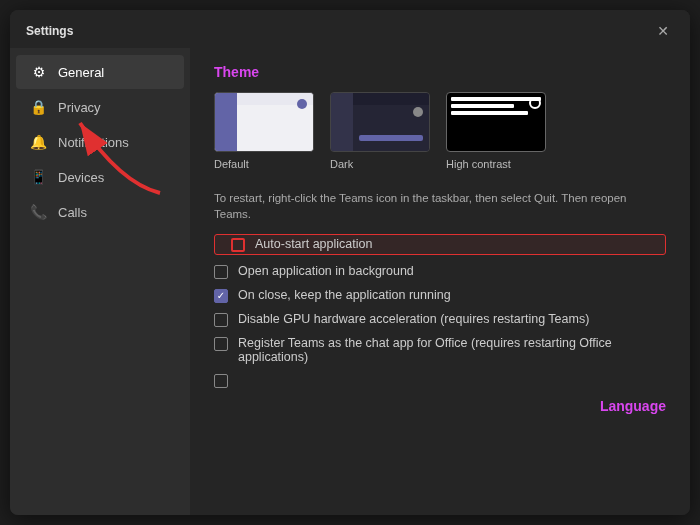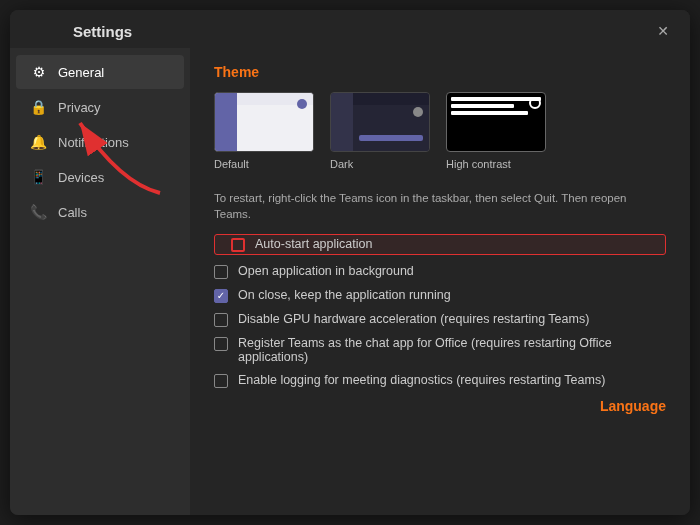--- a/index.html
+++ b/index.html
@@ -26,24 +26,23 @@
     }
     .title-bar {
       display: flex;
       align-items: center;
       justify-content: space-between;
       padding: 10px 16px 6px 16px;
       background: #252525;
       flex-shrink: 0;
     }
     .title-bar-title {
-      font-size: 15px;
+      font-size: 12px;
       font-weight: 600;
       color: #e0e0e0;
-      margin-left: 47px;
     }
     .close-btn {
       width: 22px;
       height: 22px;
       display: flex;
       align-items: center;
       justify-content: center;
       color: #aaa;
       font-size: 14px;
       cursor: pointer;
@@ -89,21 +88,21 @@
       overflow-y: auto;
       background: #252525;
     }
     .main::-webkit-scrollbar { width: 6px; }
     .main::-webkit-scrollbar-thumb { background: #555; border-radius: 3px; }
 
     
     .section-title {
       font-size: 14px;
       font-weight: 700;
-      color: #f97316;
+      color: #d946ef;
       margin-bottom: 12px;
     }
     .theme-options {
       display: flex;
       gap: 16px;
       margin-bottom: 20px;
     }
     .theme-card {
       display: flex;
       flex-direction: column;
@@ -349,21 +348,20 @@
           <span>Disable GPU hardware acceleration (requires restarting Teams)</span>
         </div>
 
         <div class="checkbox-item">
           <div class="cb"></div>
           <span>Register Teams as the chat app for Office (requires restarting Office applications)</span>
         </div>
 
         <div class="checkbox-item">
           <div class="cb"></div>
-          <span>Enable logging for meeting diagnostics (requires restarting Teams)</span>
         </div>
       </div>
 
       <div class="lang-section">
         <div class="section-title">Language</div>
       </div>
     </div>
   </div>
 </div>
 

